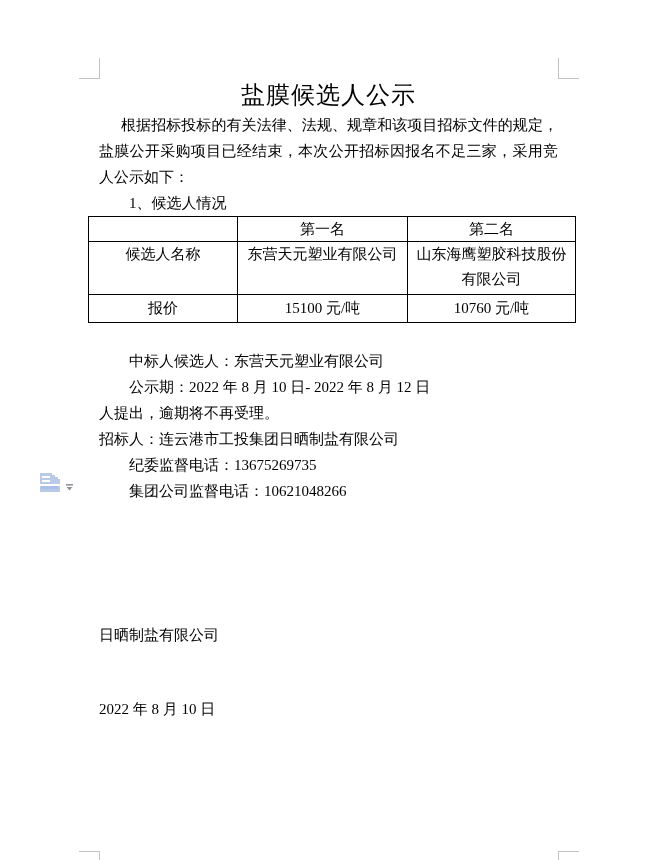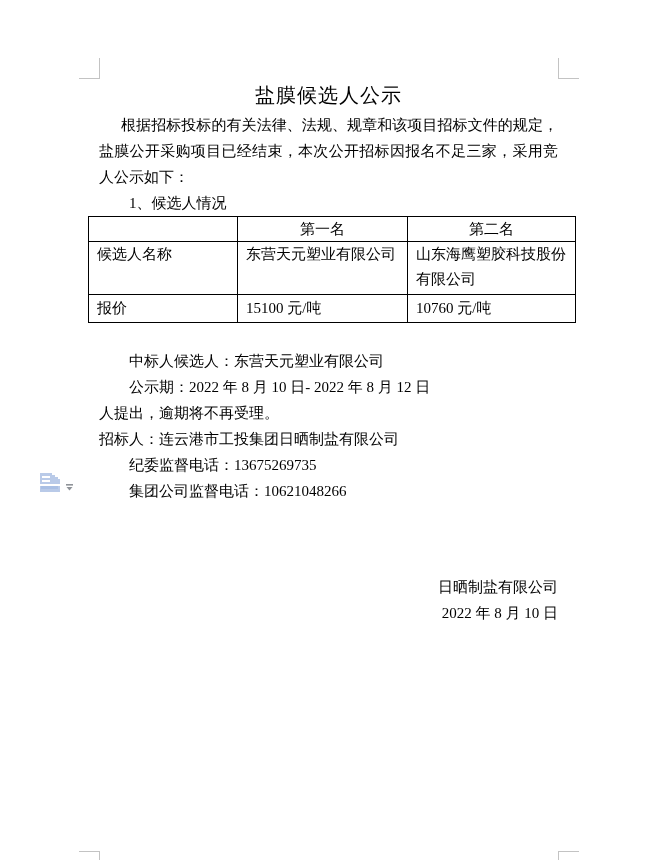--- a/index.html
+++ b/index.html
@@ -8,36 +8,37 @@
     font-family:"Liberation Serif","DejaVu Serif",serif;color:#000;
   }
   
   .crop{position:absolute;width:20px;height:20px;}
   .crop-tl{left:79px;top:58px;border-right:1px solid #c3c3c3;border-bottom:1px solid #c3c3c3;}
   .crop-tr{left:558px;top:58px;border-left:1px solid #c3c3c3;border-bottom:1px solid #c3c3c3;}
   .crop-bl{left:79px;top:851px;height:9px;border-right:1px solid #c3c3c3;border-top:1px solid #c3c3c3;}
   .crop-br{left:558px;top:851px;height:9px;border-left:1px solid #c3c3c3;border-top:1px solid #c3c3c3;}
 
   .content{position:absolute;left:99px;top:78px;width:459px;font-size:15px;line-height:26px;}
-  .doc-title{font-size:20px;line-height:34px;text-align:center;letter-spacing:1px;}
+  .doc-title{font-size:24px;line-height:34px;text-align:center;letter-spacing:1px;}
   .line{min-height:26px;}
   .indent{text-indent:30px;}
   .indent-sm{text-indent:22px;}
   .just{text-align:justify;text-align-last:justify;}
-  .right{text-align:right;}
+  .right{margin-top:48px;}
   .spacer-after-table{height:25px;}
   .spacer-before-sign{height:70px;}
 
   table.candidates{
     border-collapse:collapse;table-layout:fixed;
     margin-left:-11px;width:487px;font-size:15px;padding-left:24px;
   }
   table.candidates td{
     border:1px solid #000;padding:0 8px;vertical-align:top;line-height:25px;
     overflow:hidden;
+    text-align:center;
   }
   tr.hdr td{height:24px;text-align:center;line-height:24px;}
   tr.hdr td:first-child{text-align:left;}
   tr.r-name td{height:52px;}
   tr.r-price td{height:27px;line-height:26px;}
 
   .paste-btn{position:absolute;left:39px;top:471px;display:flex;align-items:flex-start;cursor:pointer;}
   .paste-btn .arrow{margin-left:4px;margin-top:6px;}
 </style>
 </head>

